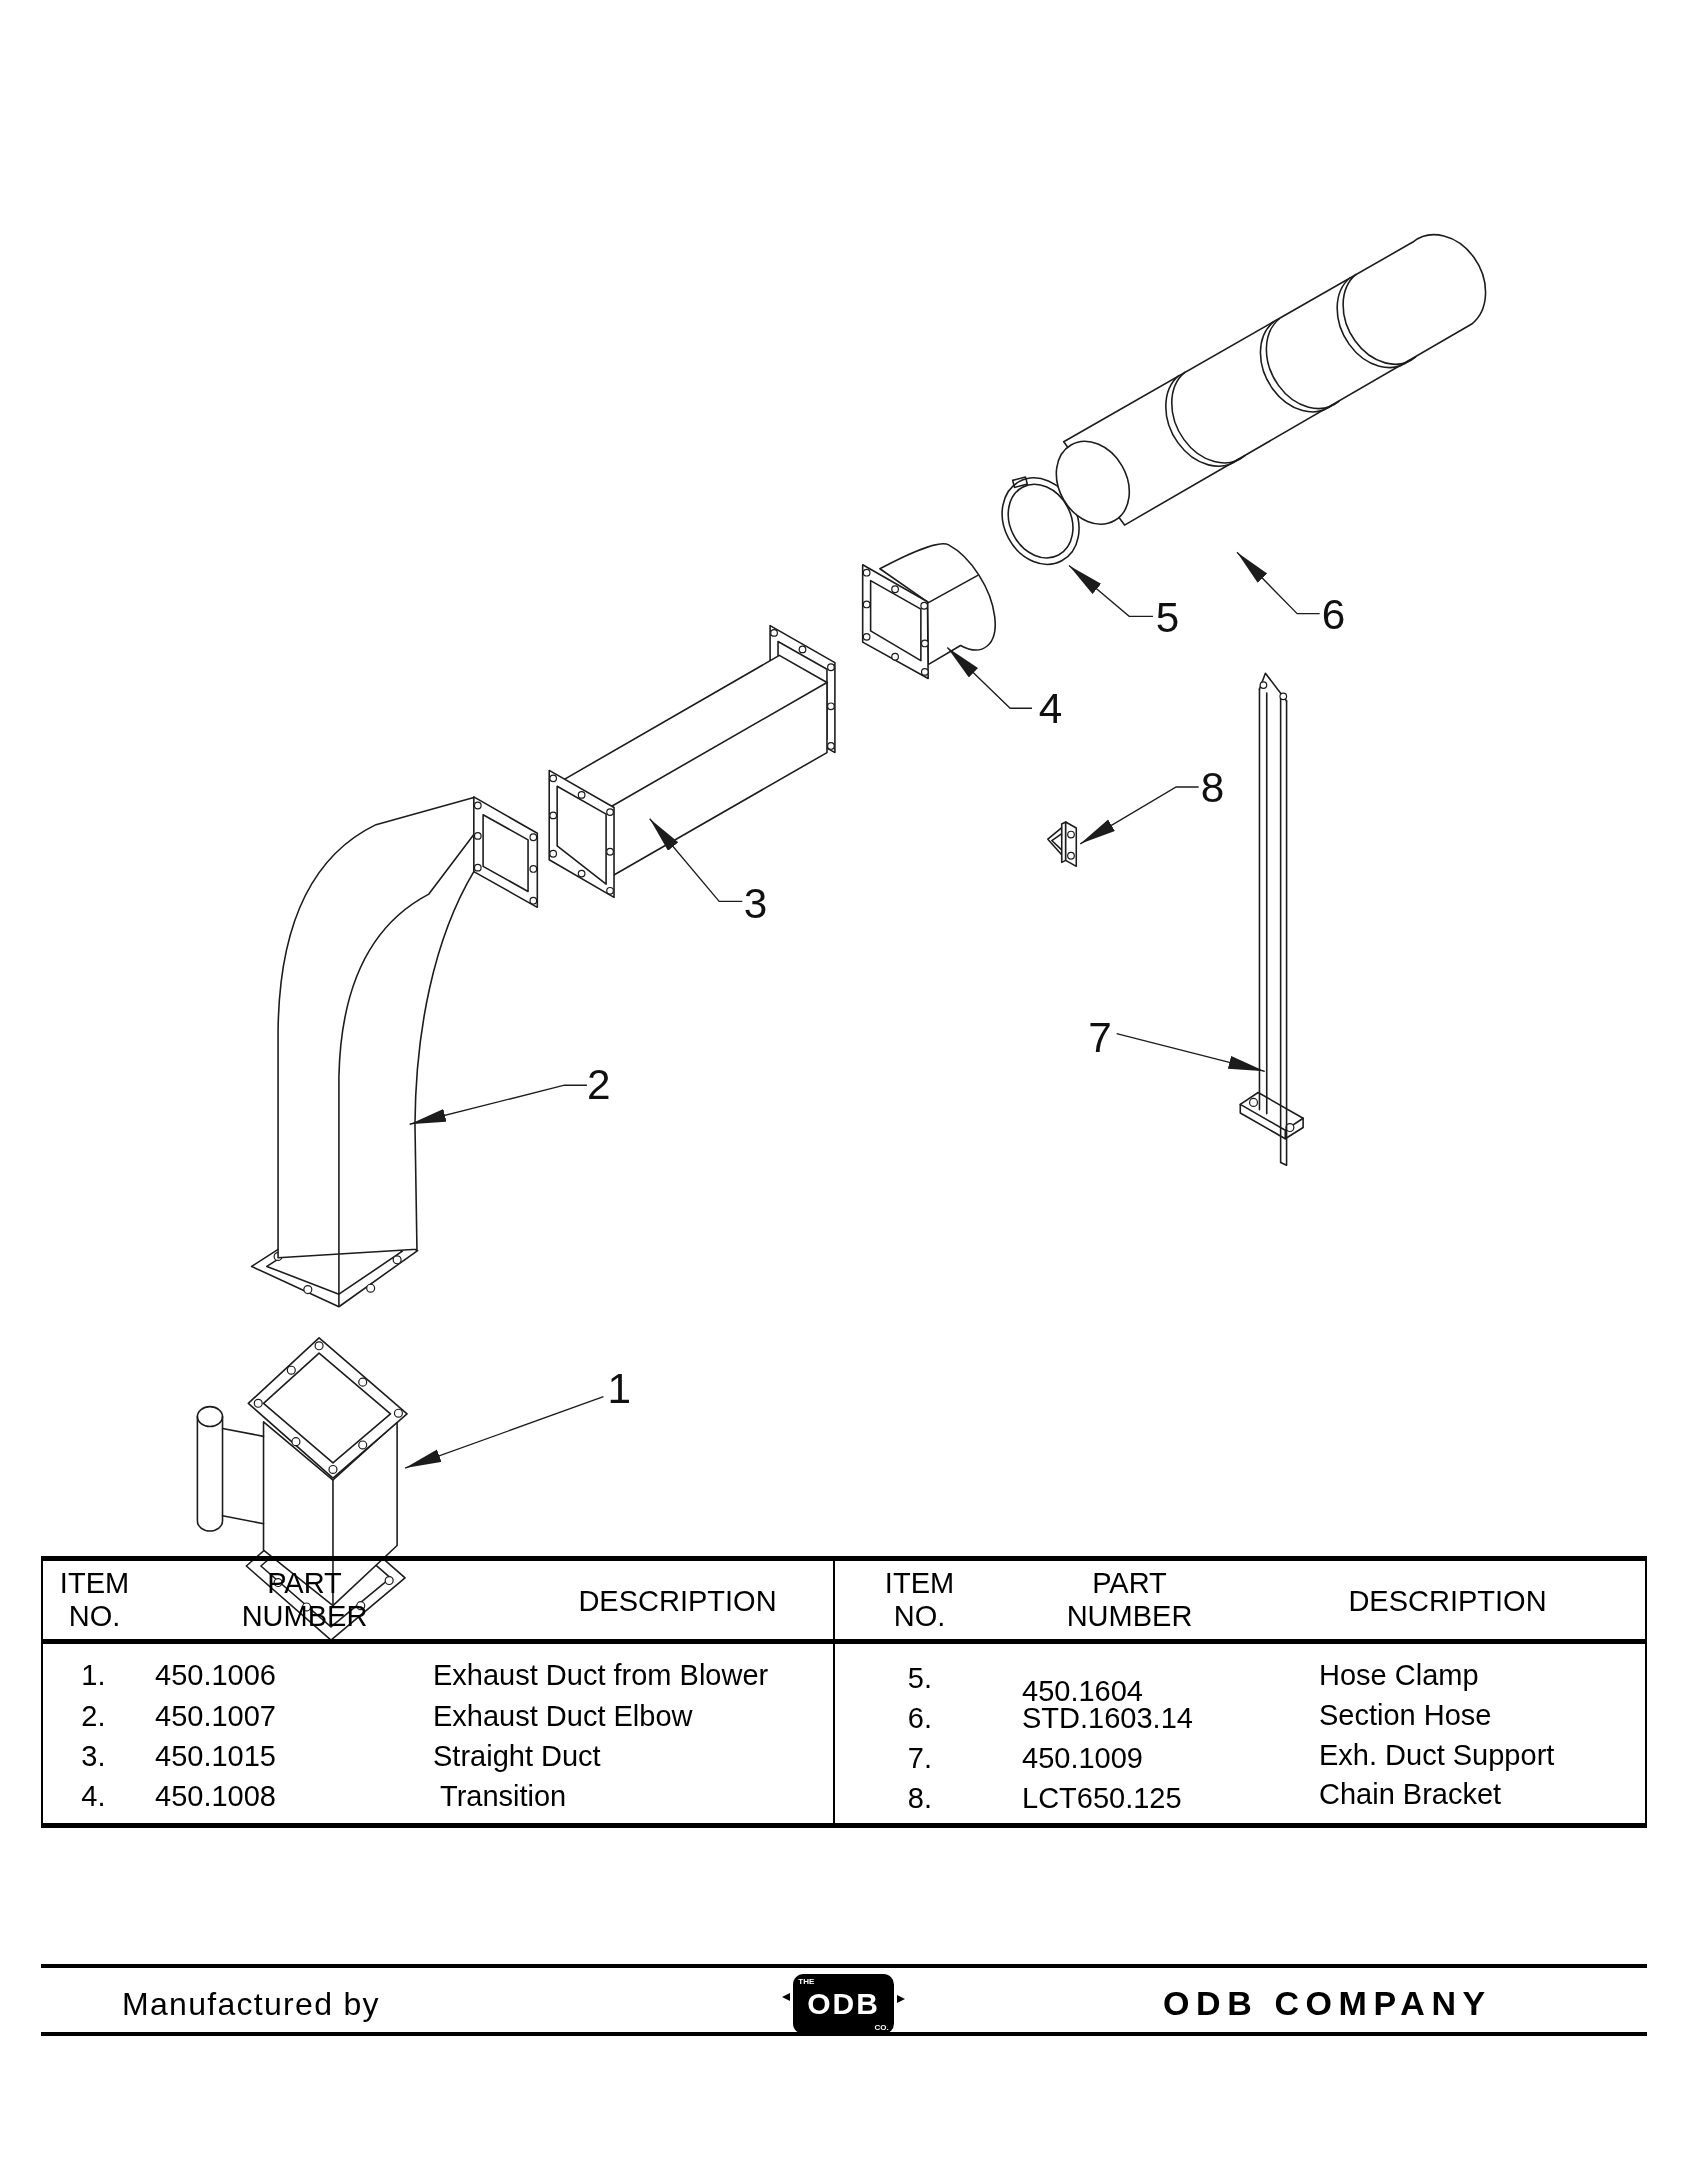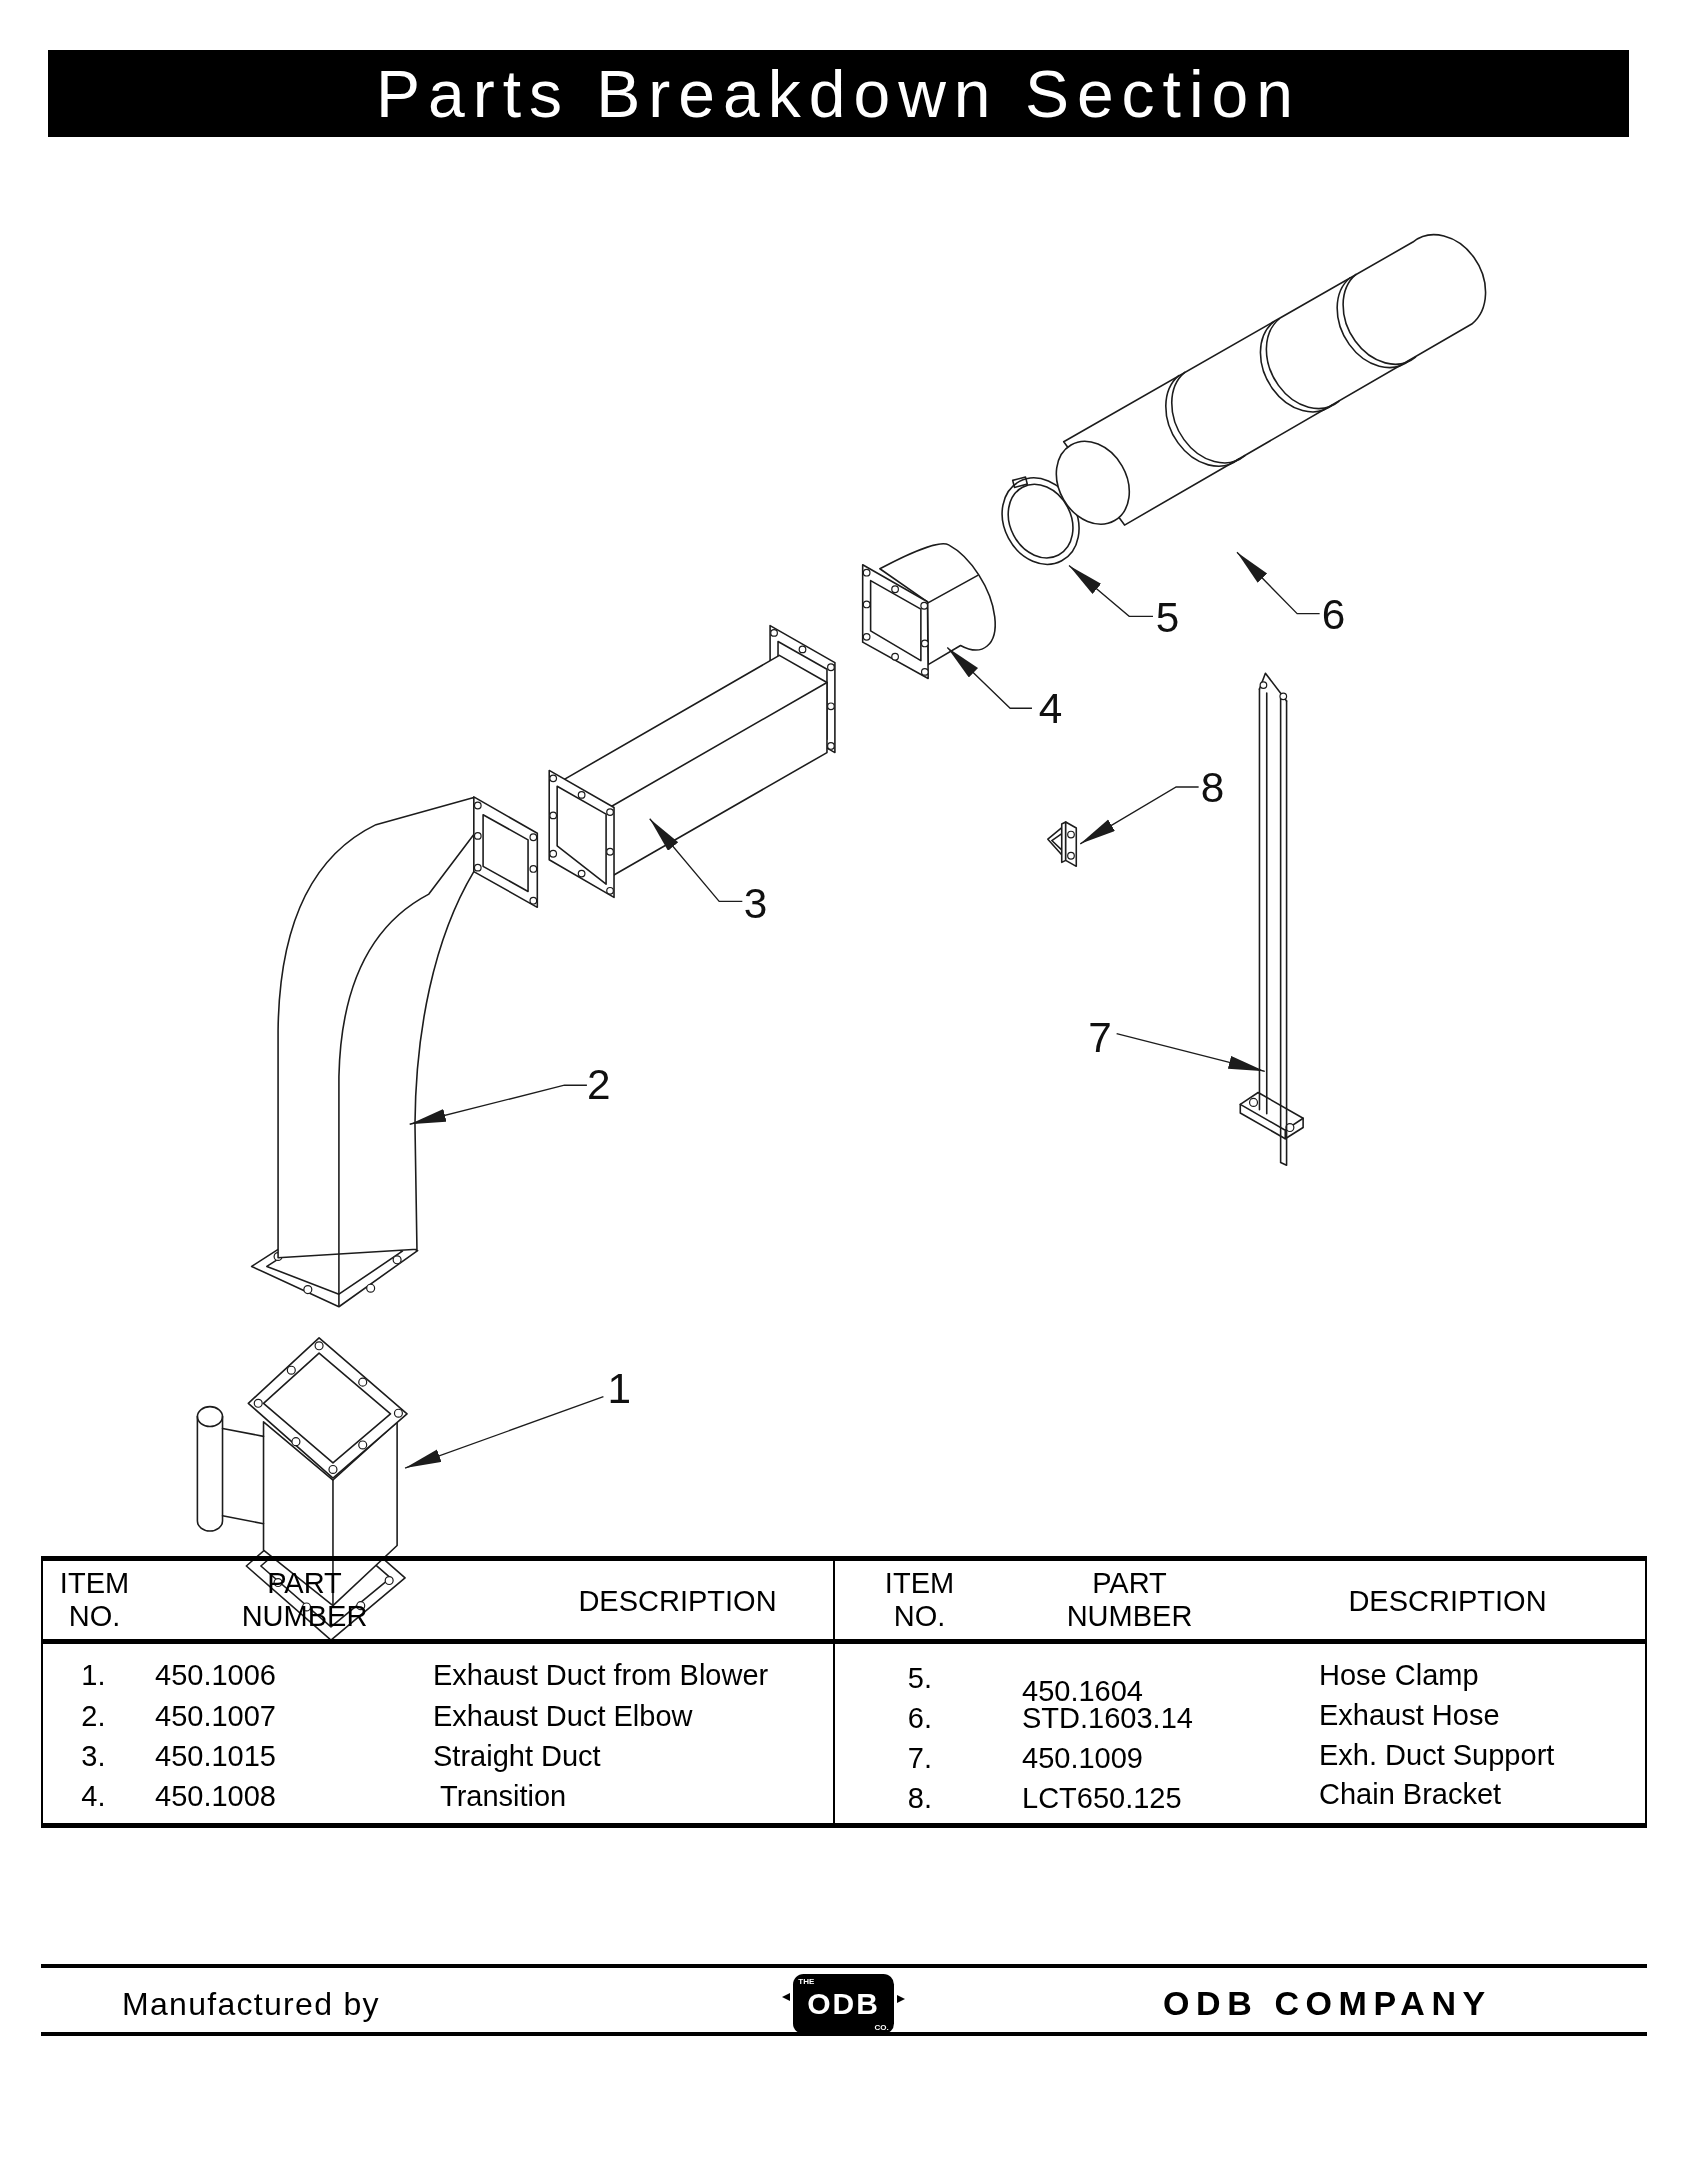--- a/index.html
+++ b/index.html
@@ -50,23 +50,20 @@
   .logo .co{position:absolute;right:5.3px;bottom:2px;color:#fff;font-size:8px;font-weight:bold;}
   .logo-mark{position:absolute;width:0;height:0;border-style:solid;}
   .logo-mark.l{left:782px;top:1993px;border-width:4.6px 8px 4.6px 0;border-color:transparent #000 transparent transparent;}
   .logo-mark.r{left:897px;top:1995px;border-width:4.6px 0 4.6px 8px;border-color:transparent transparent transparent #000;}
 </style>
 </head>
 <body>
 
 <div class="page">
 
-  <div class="header-bar">
-    <div class="t">Parts Breakdown Section</div>
-  </div>
 
 
   <svg class="diagram" viewBox="0 0 2550 3301">
     <defs>
       <marker id="arw" markerUnits="userSpaceOnUse" markerWidth="58" markerHeight="22" refX="55" refY="10" orient="auto">
         <path d="M0,0 L55,10 L0,20 Z" fill="#1c1c1c"></path>
       </marker>
     </defs>
 
     <g>
@@ -261,21 +258,21 @@
     </div>
 
     <div>
       <div class="cell rgt" style="left:845px;top:106px;width:46px;">5.</div>
       <div class="cell" style="left:981px;top:119px;">450.1604</div>
       <div class="cell" style="left:1278px;top:103px;">Hose Clamp</div>
     </div>
     <div>
       <div class="cell rgt" style="left:845px;top:146px;width:46px;">6.</div>
       <div class="cell" style="left:981px;top:146px;">STD.1603.14</div>
-      <div class="cell" style="left:1278px;top:143px;">Exhaust Hose</div>
+      <div class="cell" style="left:1278px;top:143px;">Section Hose</div>
     </div>
     <div>
       <div class="cell rgt" style="left:845px;top:186px;width:46px;">7.</div>
       <div class="cell" style="left:981px;top:186px;">450.1009</div>
       <div class="cell" style="left:1278px;top:183px;">Exh. Duct Support</div>
     </div>
     <div>
       <div class="cell rgt" style="left:845px;top:226px;width:46px;">8.</div>
       <div class="cell" style="left:981px;top:226px;">LCT650.125</div>
       <div class="cell" style="left:1278px;top:222px;">Chain Bracket</div>

